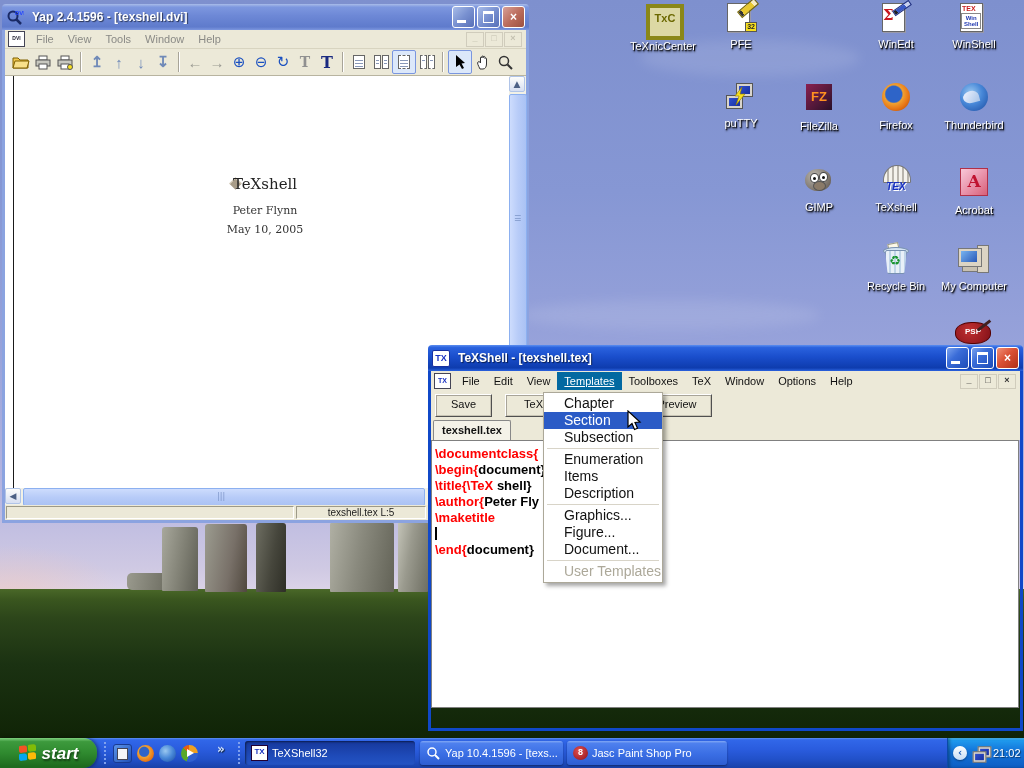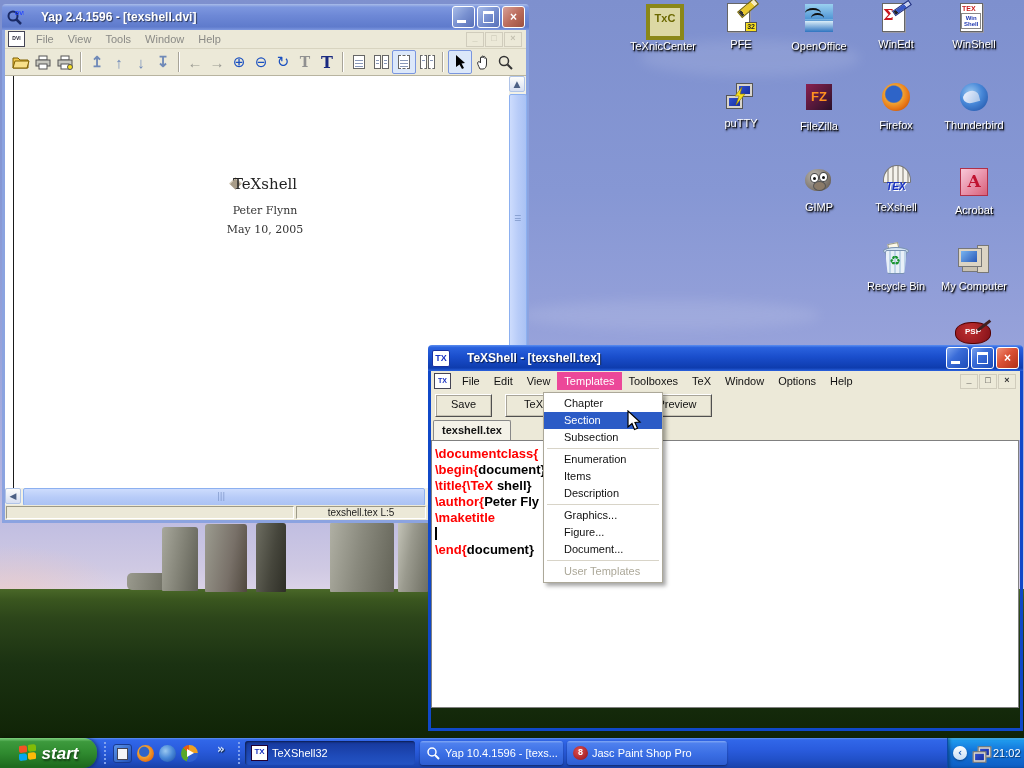--- a/index.html
+++ b/index.html
@@ -60,21 +60,21 @@
   .mc-mon{position:absolute;left:1px;top:4px;width:22px;height:17px;background:#DCD4C4;border:1px solid #777;}
   .mc-scr{position:absolute;left:2px;top:2px;width:16px;height:11px;background:linear-gradient(135deg,#78B4F0,#2858B8);}
   .mc-base{position:absolute;left:5px;top:22px;width:14px;height:4px;background:#C8C0B0;border:1px solid #777;}
   #psp-icon{position:absolute;left:953px;top:322px;width:40px;height:24px;z-index:2;}
   .psp-blob{width:34px;height:20px;margin:0 auto;background:radial-gradient(circle at 40% 35%,#C03030,#801018);border-radius:45%;
     color:#fff;font:bold 8px/18px "Liberation Sans",sans-serif;text-align:center;border:1px solid #500;}
   .psp-brush{position:absolute;right:1px;top:2px;width:16px;height:3px;background:#402020;transform:rotate(-38deg);}
   
   .win{position:absolute;}
   .tbar{position:absolute;left:0;top:0;right:0;height:26px;border-radius:4px 4px 0 0;display:flex;align-items:center;padding:0 4px;box-sizing:border-box;}
-  .tbar .ttl{color:#fff;font:bold 12px/13px "Liberation Sans",sans-serif;text-shadow:1px 1px 1px rgba(0,0,0,.6);margin-left:17px;flex:1;
+  .tbar .ttl{color:#fff;font:bold 12px/13px "Liberation Sans",sans-serif;text-shadow:1px 1px 1px rgba(0,0,0,.6);margin-left:8px;flex:1;
     white-space:nowrap;overflow:hidden;}
   .cap{width:21px;height:20px;border-radius:3px;border:1px solid #fff;margin-left:2px;position:relative;
     display:flex;align-items:center;justify-content:center;color:#fff;font:bold 12px/12px "Liberation Sans",sans-serif;}
   .cap-blue{background:linear-gradient(135deg,#7AA2EE 0%,#3A6CD8 40%,#1E4CB8 100%);}
   .cap-red{background:linear-gradient(135deg,#F09078 0%,#DA5034 45%,#B03018 100%);}
   .cap-blue-i{background:linear-gradient(135deg,#A8BCE8 0%,#7890D0 50%,#5870B8 100%);}
   .cap-red-i{background:linear-gradient(135deg,#D8A098 0%,#BC6E5E 50%,#9C5040 100%);}
   .glyph-min{position:absolute;left:4px;bottom:4px;width:9px;height:3px;background:#fff;}
   .glyph-max{width:9px;height:8px;border:1px solid #fff;border-top:3px solid #fff;}
   .edge{position:absolute;z-index:0;}
@@ -118,40 +118,40 @@
   .grip{position:absolute;font:8px/8px "DejaVu Sans",sans-serif;color:#7E96C8;}
   #yap-status{position:absolute;left:3px;top:501px;width:521px;height:15px;background:#ECE9D8;display:flex;font-size:10px;color:#222;}
   .spanel{border:1px solid;border-color:#9D9A88 #fff #fff #9D9A88;margin:1px 1px 13px 1px;box-sizing:border-box;height:13px;line-height:12px;}
   
   #texshell{left:428px;top:345px;width:595px;height:386px;z-index:10;}
   #texshell .tbar{background:linear-gradient(180deg,#5C8EF0 0%,#2A62DE 10%,#1A4ECC 45%,#0E3CAE 88%,#2A62DE 100%);}
   .ts-edge{background:#1048C8;}
   #ts-menubar{position:absolute;left:3px;top:26px;width:589px;height:20px;background:#ECE9D8;display:flex;align-items:center;
     font-size:11px;color:#111;}
   #ts-menubar .mi{padding:3px 7px;}
-  #ts-menubar .mi.on{background:#ec4899;color:#fff;}
+  #ts-menubar .mi.on{background:#0369a1;color:#fff;text-decoration:underline;}
   #ts-toolbar{position:absolute;left:3px;top:46px;width:589px;height:27px;background:#ECE9D8;}
   .pbtn{position:absolute;top:3px;height:21px;background:#ECE9D8;border:1px solid #888;border-color:#fff #505050 #505050 #fff;
     box-shadow:1px 1px 0 #A8A498 inset, -1px -1px 0 #C8C4B4 inset;font-size:11px;text-align:center;line-height:19px;color:#111;}
   #ts-tabrow{position:absolute;left:3px;top:73px;width:589px;height:22px;background:#ECE9D8;}
   #ts-tab{position:absolute;left:2px;top:2px;width:76px;height:20px;background:#F4F2E8;border:1px solid #888;border-bottom:none;
     border-radius:2px 2px 0 0;font:bold 11px/19px "Liberation Sans",sans-serif;text-align:center;color:#111;}
   #ts-editor{position:absolute;left:3px;top:95px;width:588px;height:268px;background:#fff;border:1px solid #808080;box-sizing:border-box;
     font:bold 13px/16px "Liberation Sans",sans-serif;padding:5px 0 0 3px;overflow:hidden;}
   .cmd{color:#FF0000;}
   .arg{color:#000;}
   .eline{height:16px;white-space:pre;}
   #ts-caret{display:inline-block;width:2px;height:13px;background:#000;vertical-align:-2px;}
   #ts-status{position:absolute;left:3px;top:363px;width:589px;height:20px;background:#ECE9D8;font-size:11px;color:#111;}
   #ts-status .spanel{position:absolute;top:2px;height:16px;line-height:15px;padding-left:4px;}
   #ts-grip{position:absolute;right:1px;bottom:2px;width:12px;height:12px;
     background:repeating-linear-gradient(135deg,transparent 0 3px,#B8B4A4 3px 4px,#fff 4px 5px);}
   
   #tpl-menu{position:absolute;left:543px;top:392px;width:118px;background:#FFFFFF;border:1px solid #ACA899;
-    box-shadow:3px 3px 4px rgba(0,0,0,.35);z-index:40;font-size:11px;color:#111;padding:2px 0;}
+    box-shadow:3px 3px 4px rgba(0,0,0,.35);z-index:40;font-size:14px;color:#111;padding:2px 0;}
   #tpl-menu .item{height:17px;line-height:17px;padding-left:20px;}
   #tpl-menu .item.hl{background:#2B5BC6;color:#fff;}
   #tpl-menu .item.dis{color:#ACA899;}
   #tpl-menu .msep{height:1px;background:#D8D4C8;margin:2px 3px;}
   
   #cursor{position:absolute;left:627px;top:410px;z-index:60;}
   
   #taskbar{position:absolute;left:0;top:738px;width:1024px;height:30px;z-index:100;
     background:linear-gradient(180deg,#5E90F0 0%,#3167E9 6%,#2A5CDE 38%,#2150C8 72%,#1941A8 100%);}
   #start-btn{position:absolute;left:0;top:0;width:97px;height:30px;border-radius:0 14px 14px 0;
@@ -212,29 +212,20 @@
     <span class="lbl">TeXnicCenter</span>
   </div>
   <div class="dsk" style="left:703px;top:2px;">
     <div class="art">
         <div class="page"></div>
         <div class="pencil"></div>
         <div class="badge32">32</div>
       </div>
     <span class="lbl">PFE</span>
   </div>
-  <div class="dsk" style="left:781px;top:2px;">
-    <div class="art">
-        <div class="art-oo">
-      <div class="gull" style="left:3px;top:4px;"></div>
-          <div class="gull" style="left:9px;top:9px;width:13px;"></div>
-    </div>
-      </div>
-    <span class="lbl">OpenOffice</span>
-  </div>
   <div class="dsk" style="left:858px;top:2px;">
     <div class="art">
         <div class="page"></div>
         <span class="sigma">Σ</span>
         <div class="pen2"></div>
       </div>
     <span class="lbl">WinEdt</span>
   </div>
   <div class="dsk" style="left:936px;top:2px;">
     <div class="art">

